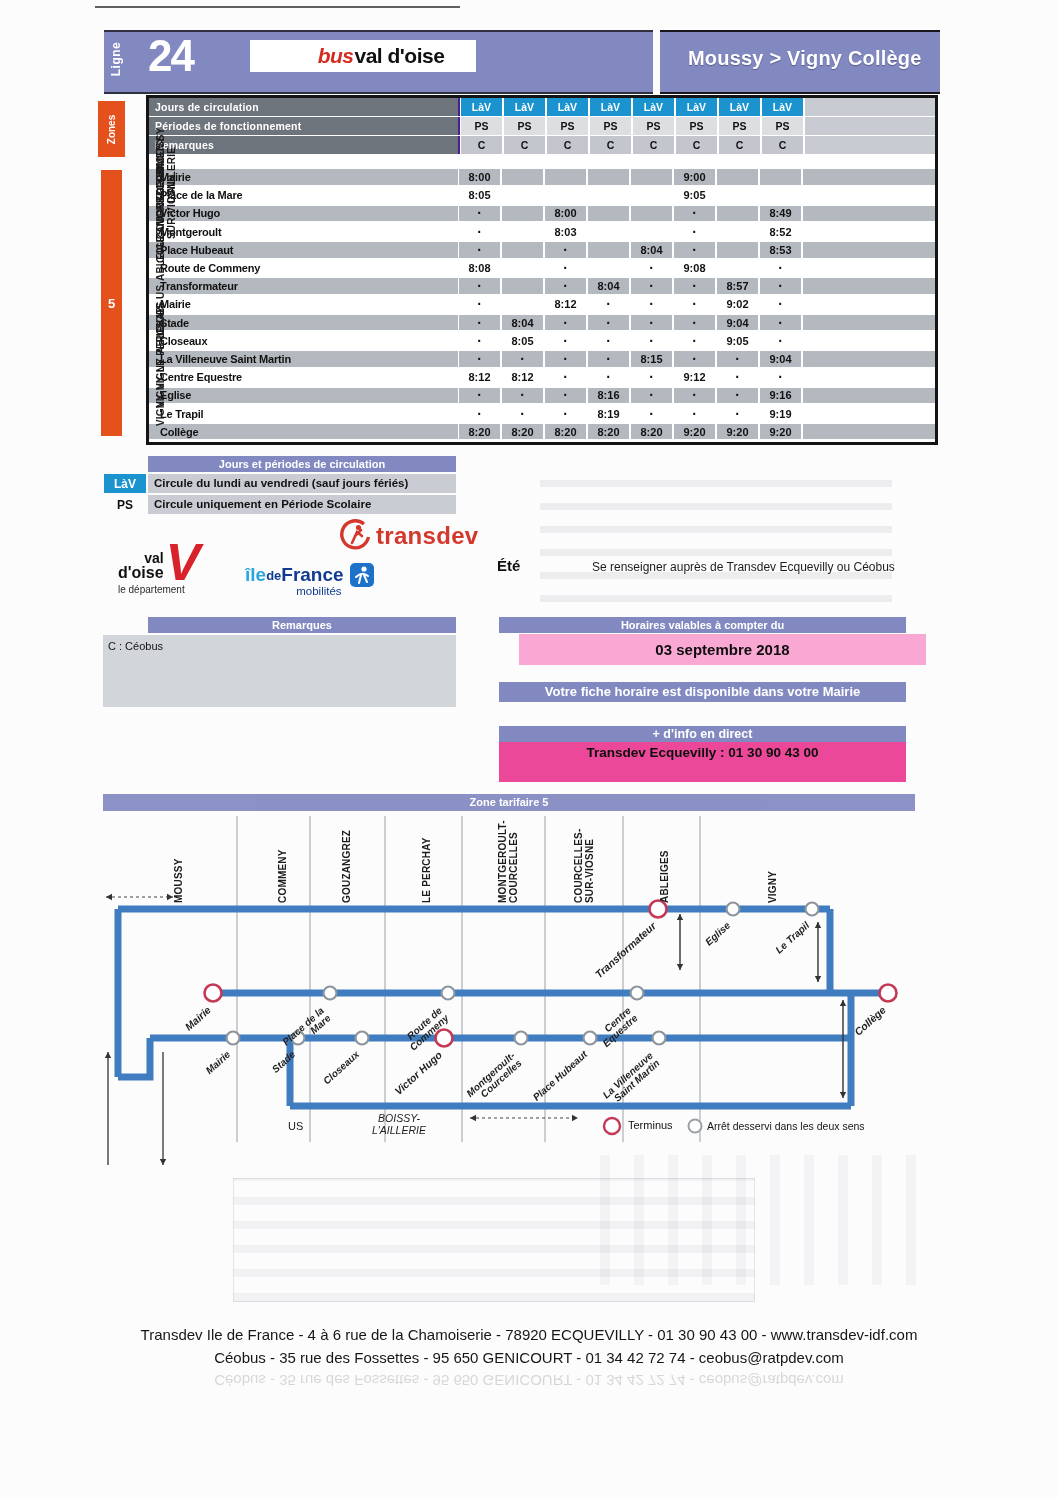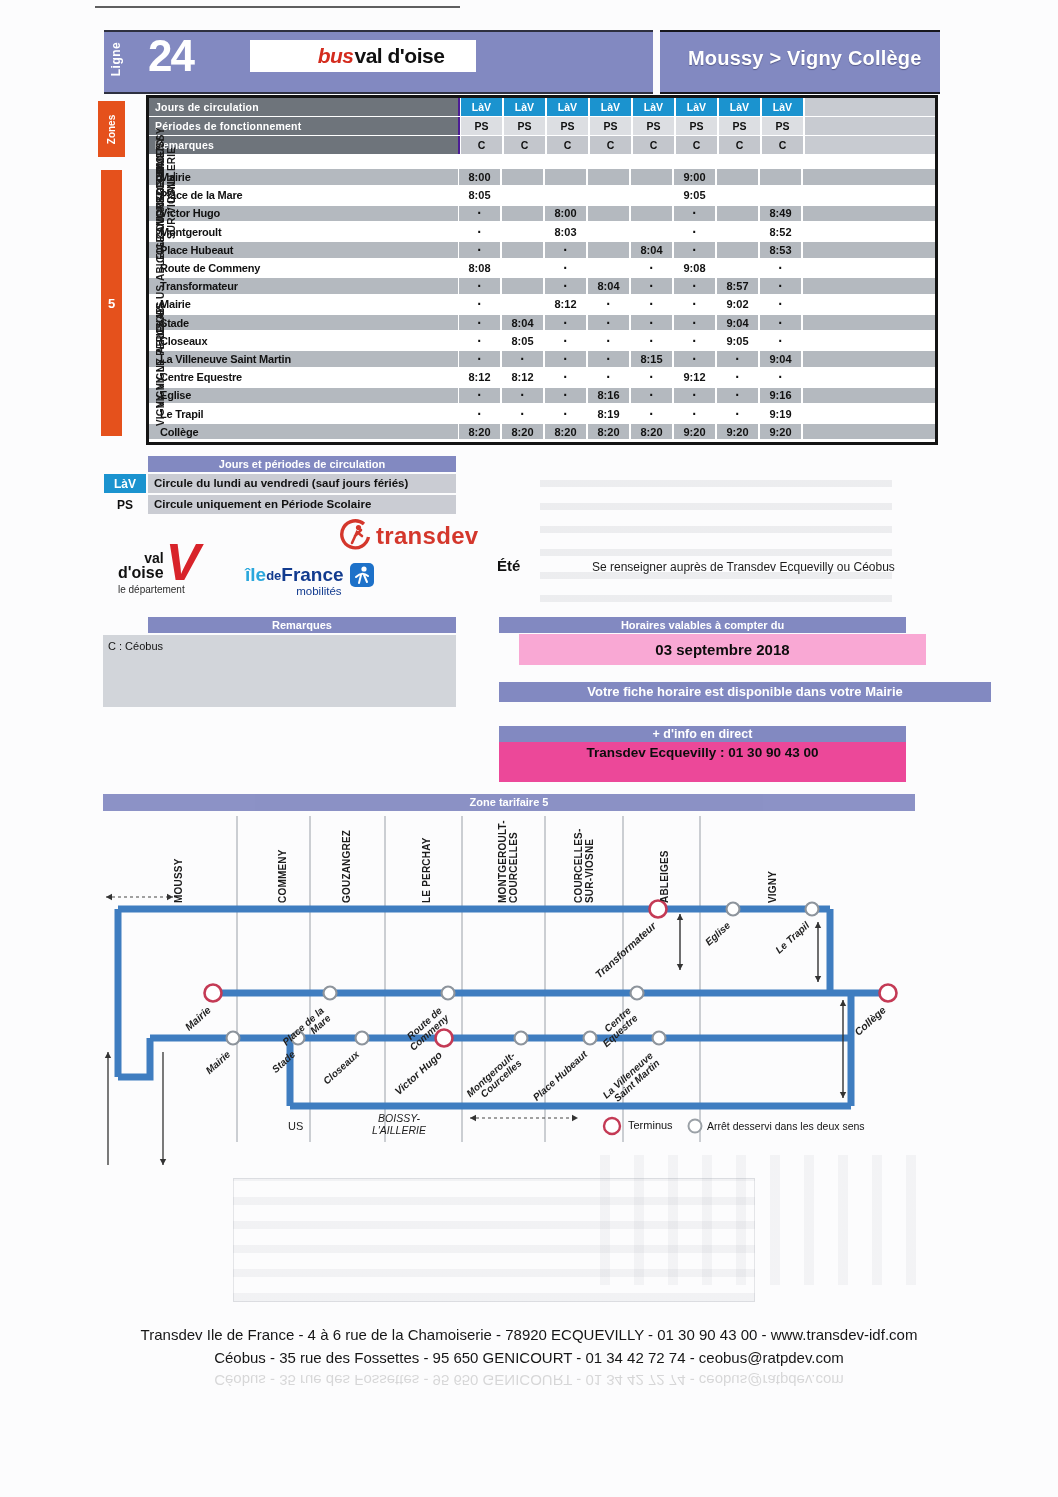--- a/index.html
+++ b/index.html
@@ -79,21 +79,21 @@
   #idf-mob{color:#123b8f;font-size:11.5px;text-align:right;margin-right:32px;margin-top:-2px;}
   #summer-label{position:absolute;left:497px;top:557px;font-size:15px;font-weight:800;}
   #summer-text{position:absolute;left:592px;top:560px;font-size:12px;color:#1c1c1c;}
   
   #remq-bar{left:148px;top:617px;width:308px;height:16px;font-size:11px;line-height:16px;}
   #remq-box{left:103px;top:635px;width:353px;height:72px;background:#d2d5da;}
   #remq-note{position:absolute;left:5px;top:5px;font-size:11px;color:#141414;}
   #val-bar{left:499px;top:617px;width:407px;height:16px;font-size:11px;line-height:16px;}
   #val-box{left:499px;top:634px;width:407px;height:31px;background:#f9a8d4;text-align:center;
     font-size:15px;font-weight:800;line-height:31px;color:#0d0d0d;margin-left:20px;}
-  #notice-bar{left:499px;top:682px;width:492px;height:20px;font-size:13px;line-height:20px;}
+  #notice-bar{left:499px;top:682px;width:407px;height:20px;font-size:13px;line-height:20px;}
   #info-bar{left:499px;top:726px;width:407px;height:16px;font-size:12.5px;line-height:16px;}
   #info-box{left:499px;top:742px;width:407px;height:40px;background:#ec4899;text-align:center;padding-top:2px;box-sizing:border-box;}
   .info-line{font-size:13.5px;font-weight:800;line-height:18px;color:#0d0d0d;}
   
   #map-bar{left:103px;top:794px;width:812px;height:17px;font-size:11px;line-height:17px;opacity:.92;}
   #map-svg{position:absolute;left:0;top:0;width:1058px;height:1497px;pointer-events:none;}
   .town{position:absolute;transform:rotate(-90deg);transform-origin:0 0;width:88px;font-size:10px;
     font-weight:600;color:#1c1c1c;white-space:pre-line;line-height:10.5px;letter-spacing:.2px;}
   .slabel{position:absolute;width:100px;text-align:right;font-size:10px;font-style:italic;font-weight:600;
     color:#1f1f1f;transform:rotate(-42deg);transform-origin:100% 50%;white-space:pre-line;line-height:10px;}

